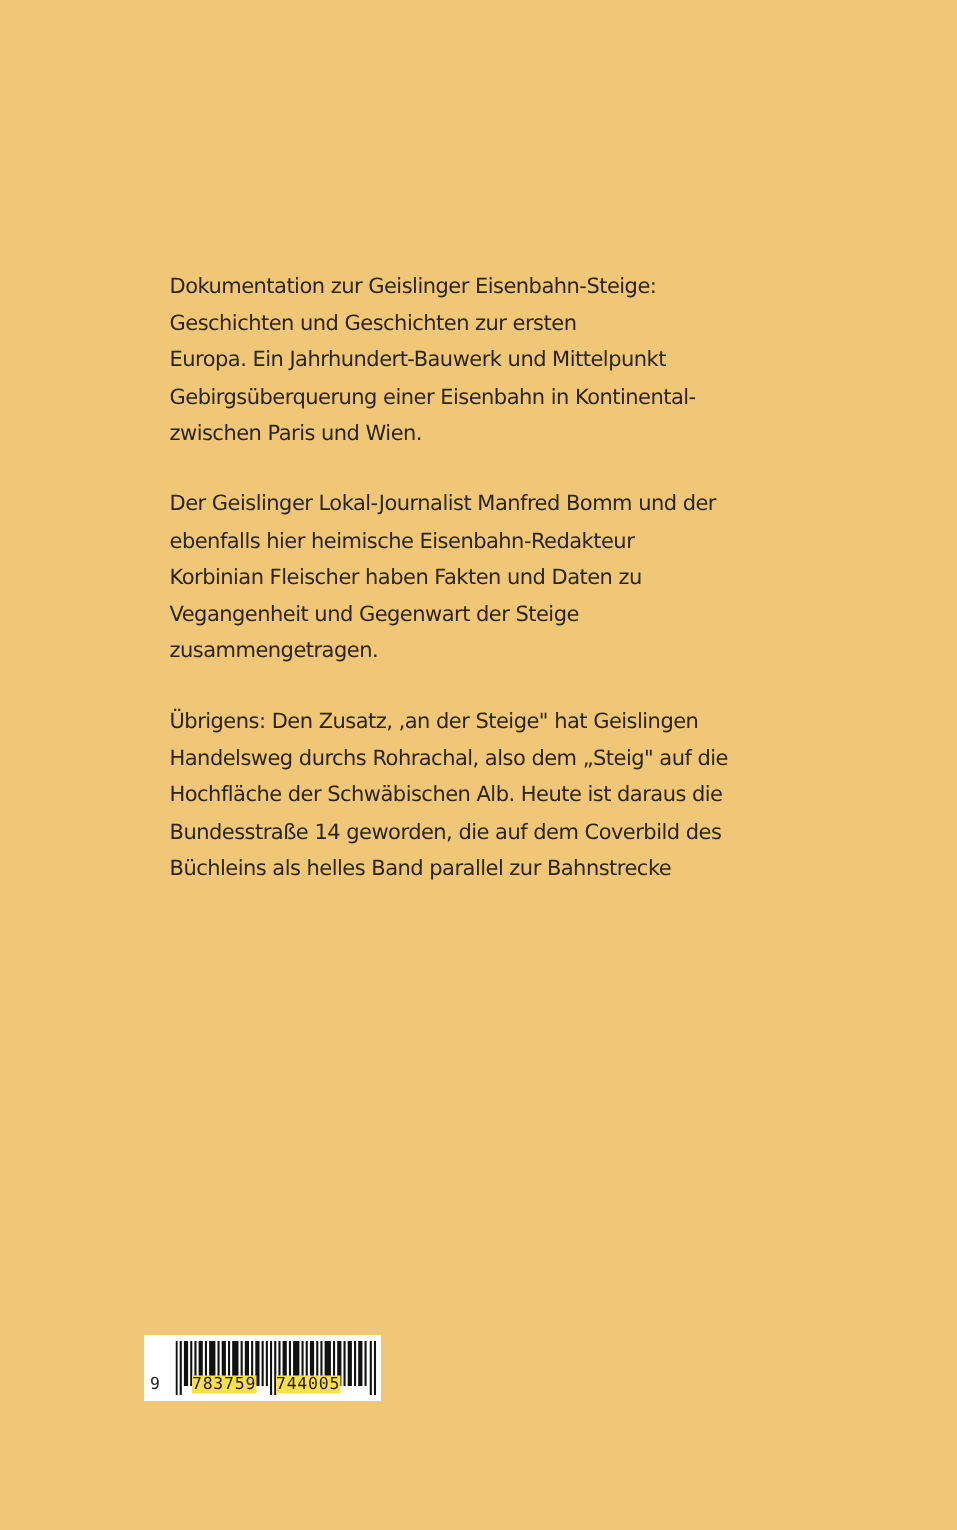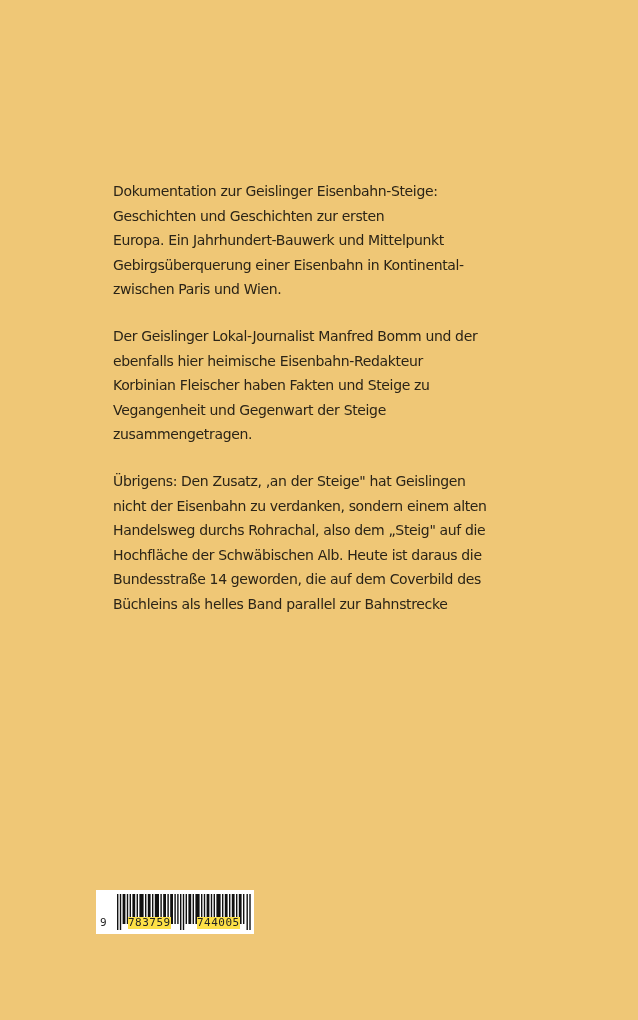--- a/index.html
+++ b/index.html
@@ -54,43 +54,42 @@
       top: 27px;
       font-family: "DejaVu Sans Mono", monospace;
       font-size: 11px;
       color: #222;
       background: #fde047;
       line-height: 12px;
       letter-spacing: 0.5px;
     }
     .d-first { left: 4px; background: transparent; }
     .d-left { left: 32px; }
-    .d-right { left: 101px; }
+    .d-right { left: 88px; }
   </style>
 </head>
 <body>
 
 <div class="text-block">
   <p class="para">
     <span class="line">Dokumentation zur Geislinger Eisenbahn-Steige:</span>
     <span class="line">Geschichten und Geschichten zur ersten</span>
     <span class="line">Europa. Ein Jahrhundert-Bauwerk und Mittelpunkt</span>
     <span class="line">Gebirgsüberquerung einer Eisenbahn in Kontinental-</span>
     <span class="line">zwischen Paris und Wien.</span>
   </p>
   <p class="para">
     <span class="line">Der Geislinger Lokal-Journalist Manfred Bomm und der</span>
     <span class="line">ebenfalls hier heimische Eisenbahn-Redakteur</span>
-    <span class="line">Korbinian Fleischer haben Fakten und Steige zu</span>
+    <span class="line">Korbinian Fleischer haben Fakten und Daten zu</span>
     <span class="line">Vegangenheit und Gegenwart der Steige</span>
     <span class="line">zusammengetragen.</span>
   </p>
   <p class="para">
     <span class="line">Übrigens: Den Zusatz, ‚an der Steige" hat Geislingen</span>
-    <span class="line">nicht der Eisenbahn zu verdanken, sondern einem alten</span>
     <span class="line">Handelsweg durchs Rohrachal, also dem „Steig" auf die</span>
     <span class="line">Hochfläche der Schwäbischen Alb. Heute ist daraus  die</span>
     <span class="line">Bundesstraße 14 geworden, die auf dem Coverbild des</span>
     <span class="line">Büchleins als helles Band parallel zur Bahnstrecke</span>
   </p>
 </div>
 
 <div class="barcode-box">
   <svg class="barcode-bars" viewBox="0 0 134 36" preserveAspectRatio="none">
     <g fill="#111">

